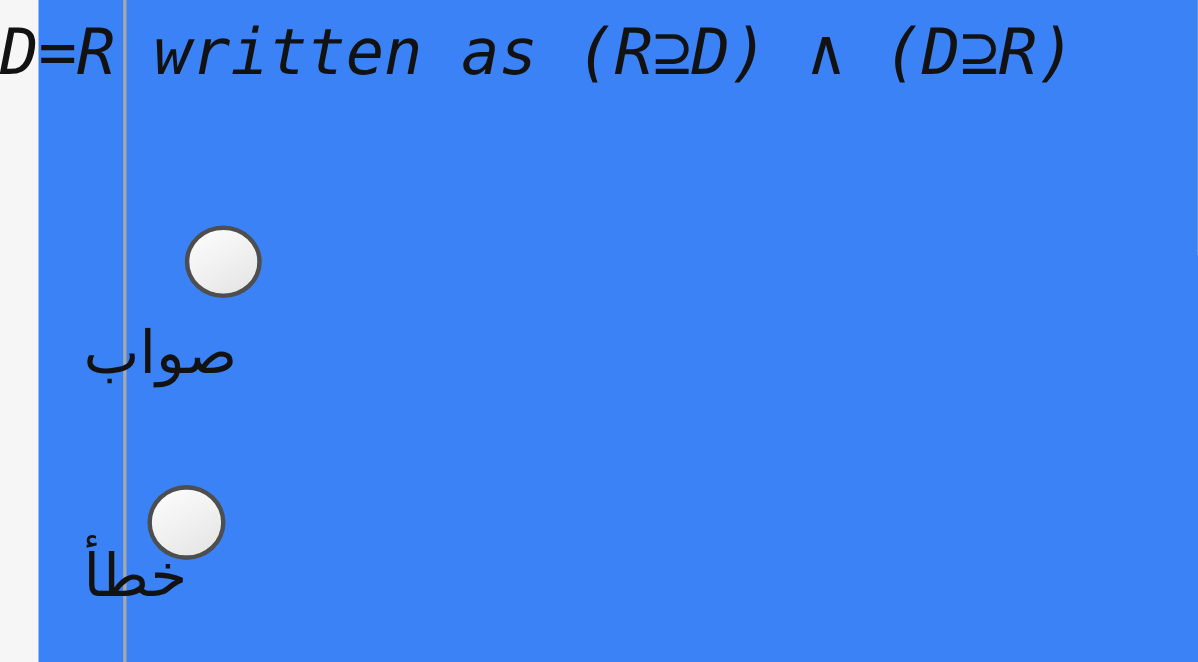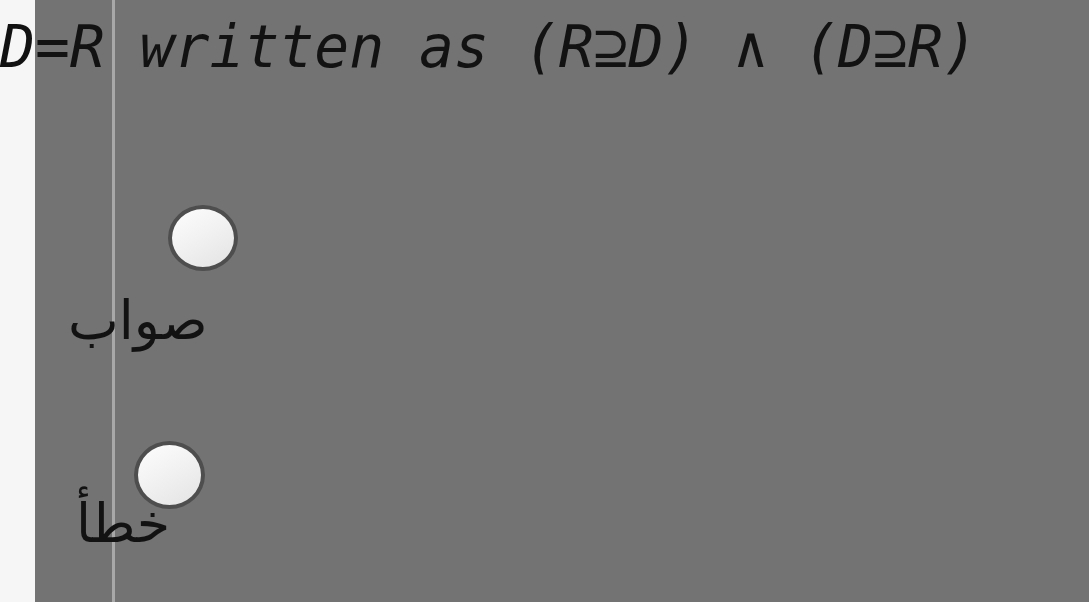--- a/index.html
+++ b/index.html
@@ -7,21 +7,21 @@
     padding: 0;
     background: #ffffff;
   }
   body {
     font-family: "Liberation Sans", sans-serif;
   }
   #screen {
     position: relative;
     width: 1089px;
     height: 602px;
-    background: #737373;
+    background: #3b82f6;
     overflow: hidden;
   }
   
   #left-gutter {
     position: absolute;
     left: 0;
     top: 0;
     width: 35px;
     height: 602px;
     background: #f6f6f6;
@@ -76,21 +76,21 @@
     position: absolute;
     font-family: "DejaVu Sans", sans-serif;
     font-size: 54px;
     line-height: 60px;
     color: #121212;
     direction: rtl;
     unicode-bidi: isolate;
     white-space: pre;
   }
   #label-true {
-    left: 68px;
+    left: 76px;
     top: 291px;
   }
   #label-false {
     left: 76px;
     top: 494px;
   }
 </style>
 </head>
 <body>
 

